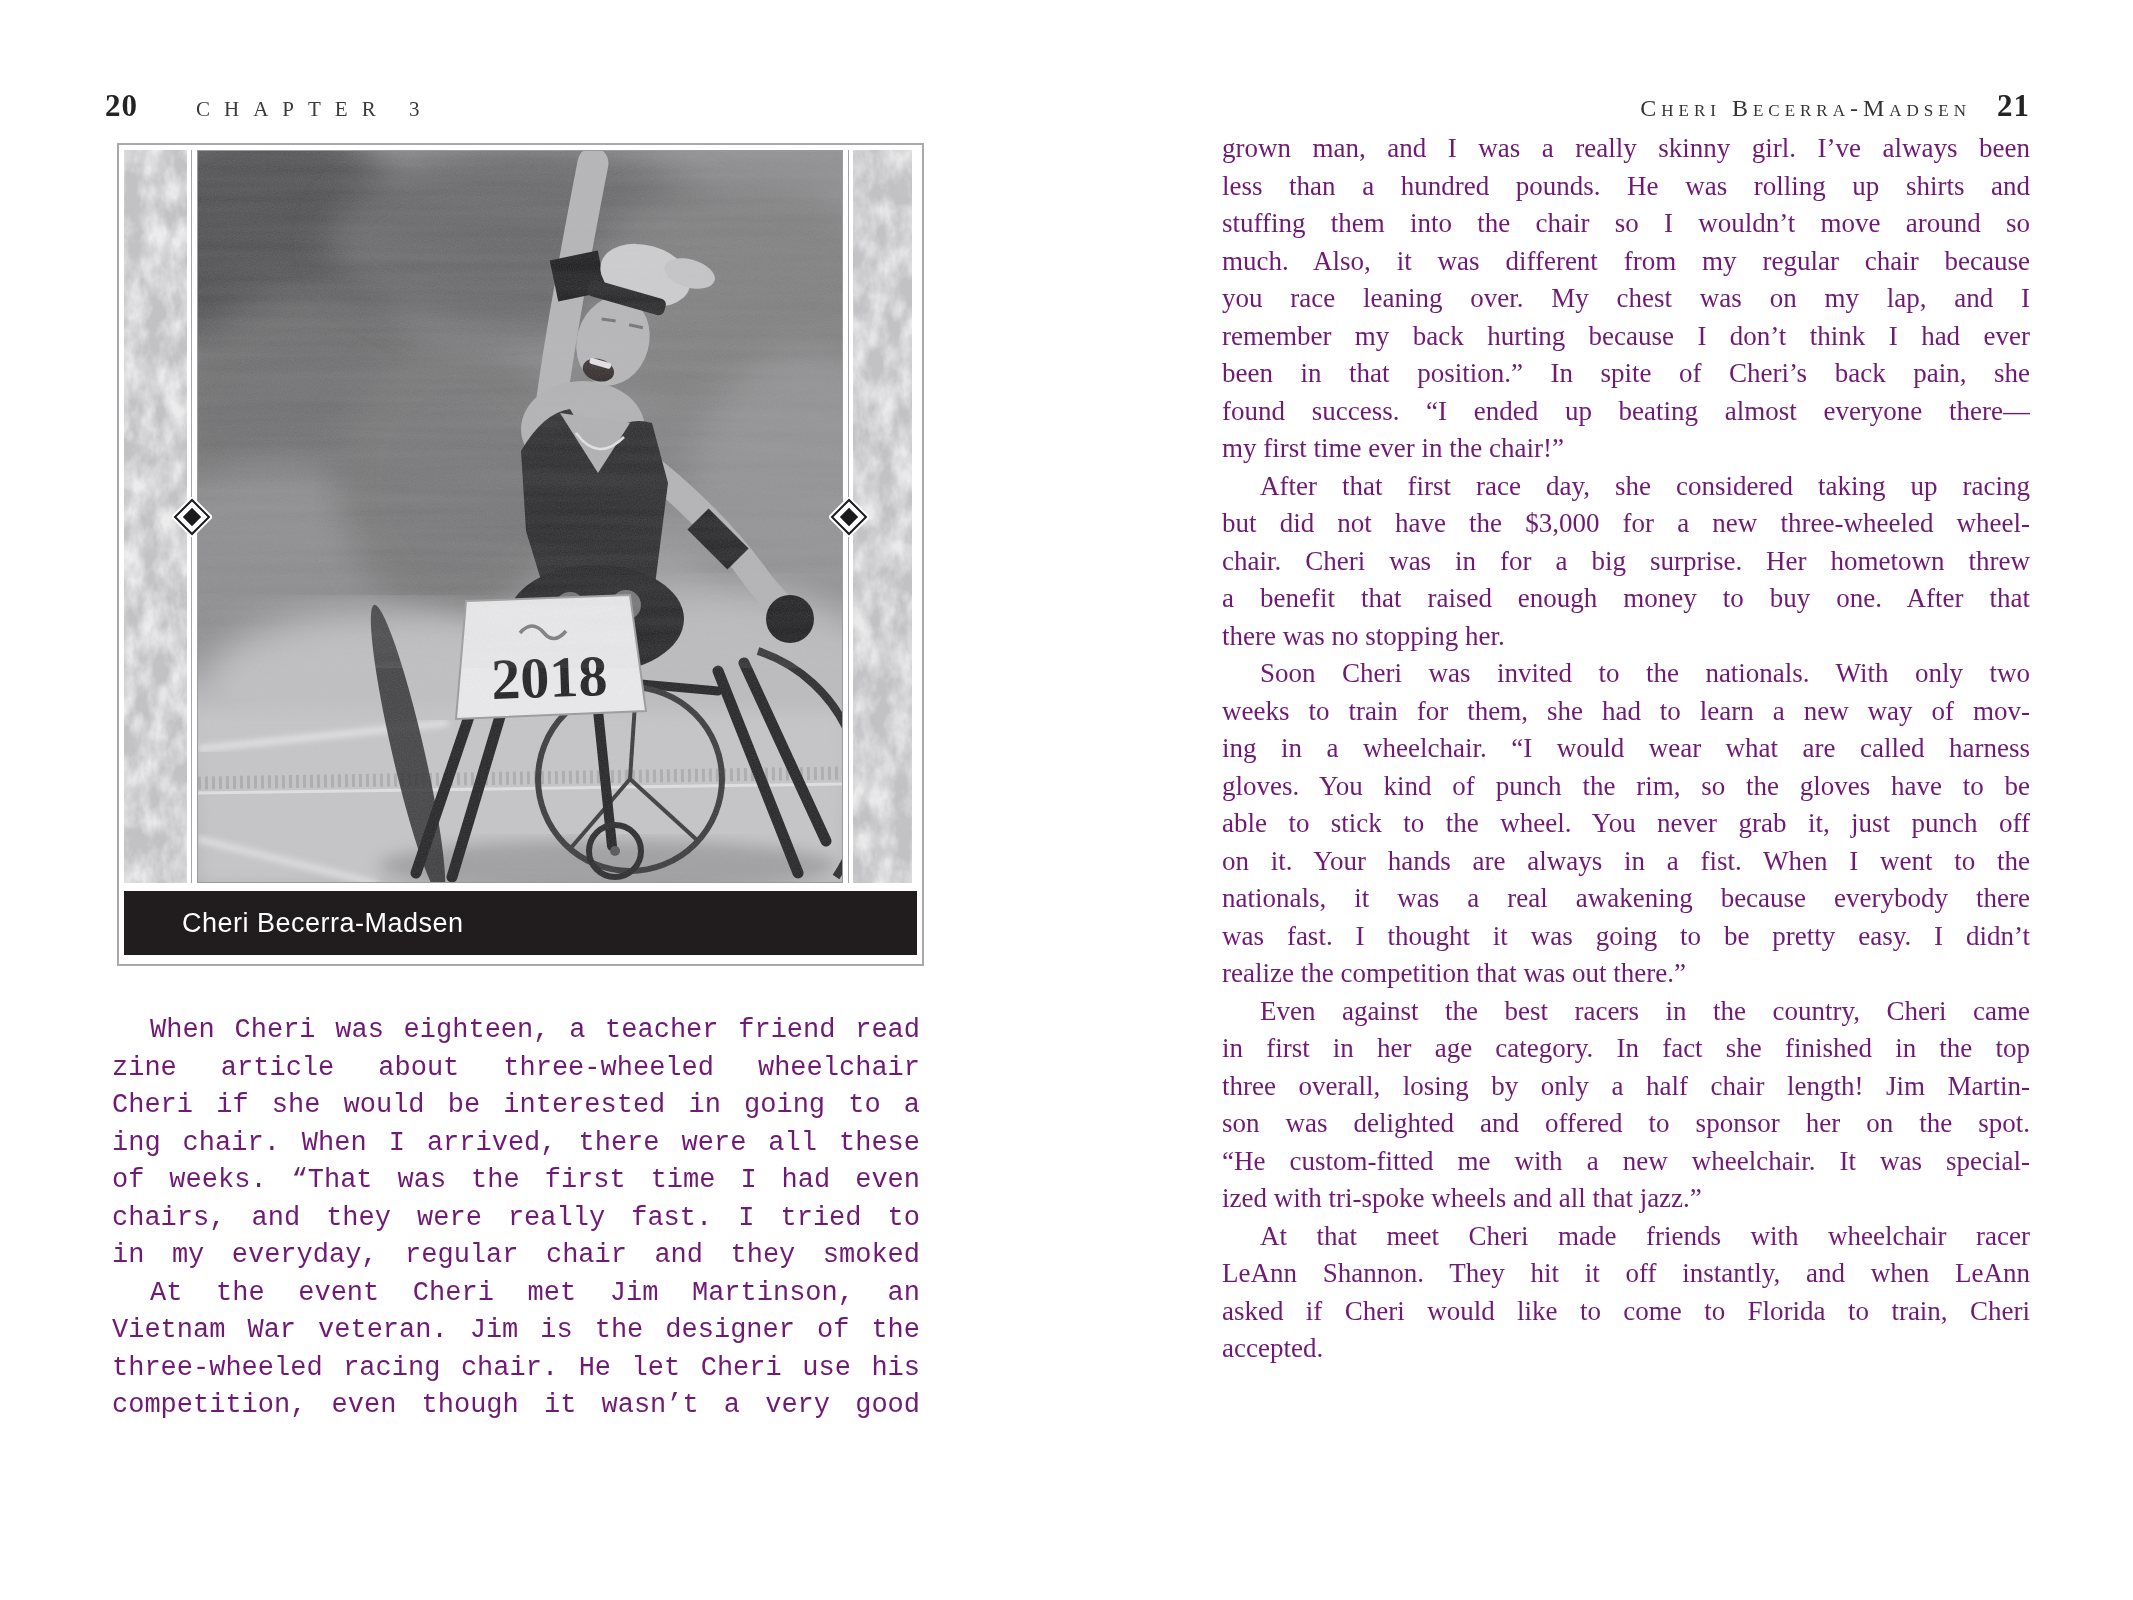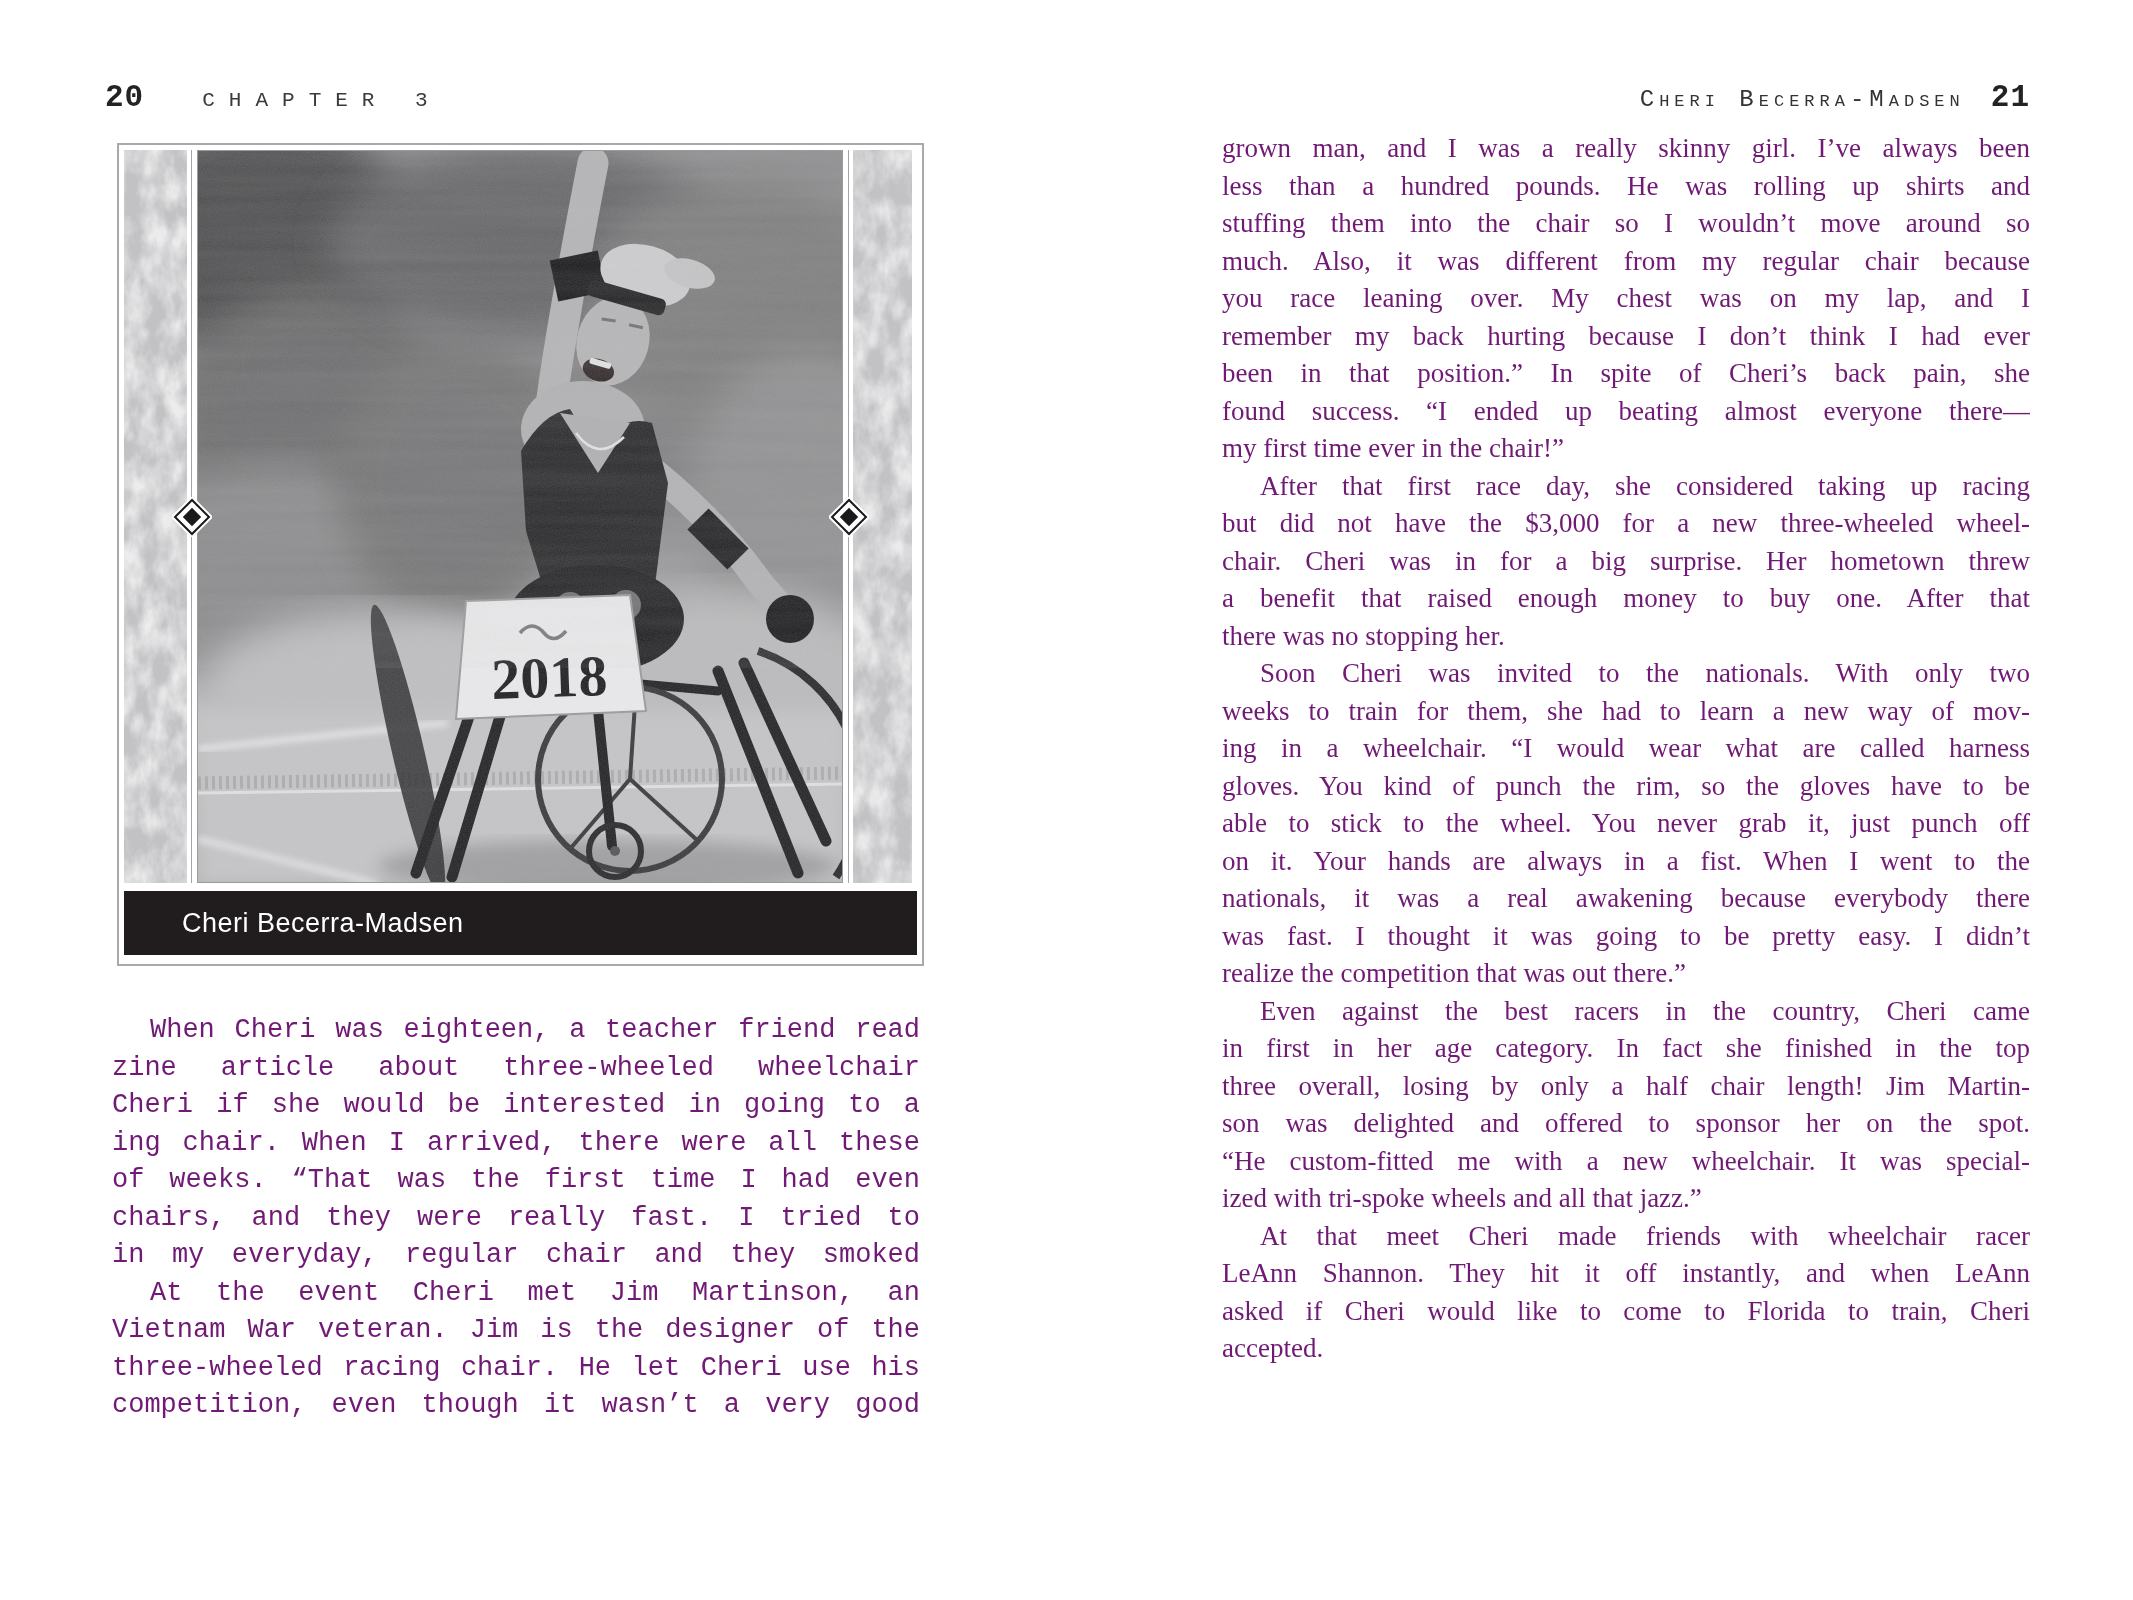--- a/index.html
+++ b/index.html
@@ -1,20 +1,20 @@
 <!DOCTYPE html>
 <html><head>
 <meta charset="utf-8">
 <title>Book Spread</title>
 <style>
   html,body{margin:0;padding:0;background:#ffffff;}
   .canvas{position:relative;width:2133px;height:1600px;background:#ffffff;overflow:hidden;
           font-family:"Liberation Serif", serif;color:#2e2e2e;}
   
-  .runhead{position:absolute;font-family:Liberation Mono, monospace;color:#2b2b2b;white-space:nowrap;}
+  .runhead{position:absolute;font-family:Liberation Serif, serif;color:#2b2b2b;white-space:nowrap;margin-top:8px;}
   .pagenum{font-size:31px;font-weight:bold;letter-spacing:1px;color:#232323;}
   .chaplabel{font-size:21px;letter-spacing:14px;color:#3a3a3a;margin-left:58px;}
   .rh-right{right:103px;top:80px;}
   .rh-left{left:105px;top:80px;}
   .smallcaps{font-variant:small-caps;font-size:24px;letter-spacing:5px;color:#333333;margin-right:26px;}
   
   .frame{position:absolute;left:117px;top:143px;width:803px;height:819px;border:2px solid #a9a9ab;background:#ffffff;}
   .strip{position:absolute;top:5px;height:733px;overflow:hidden;}
   .strip.l{left:5px;width:63px;}
   .strip.r{left:734px;width:59px;}

